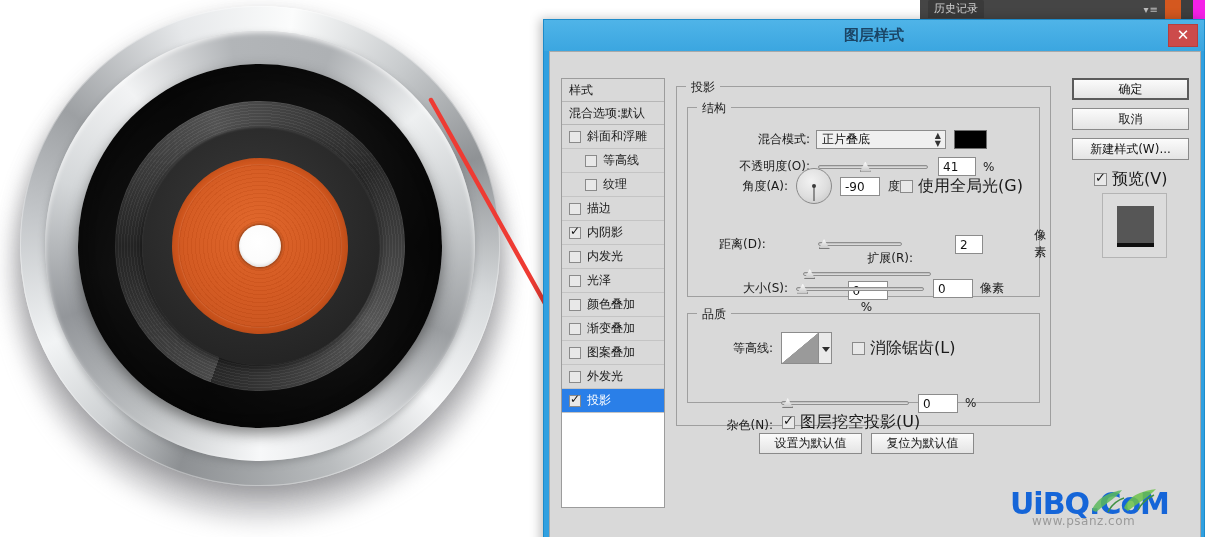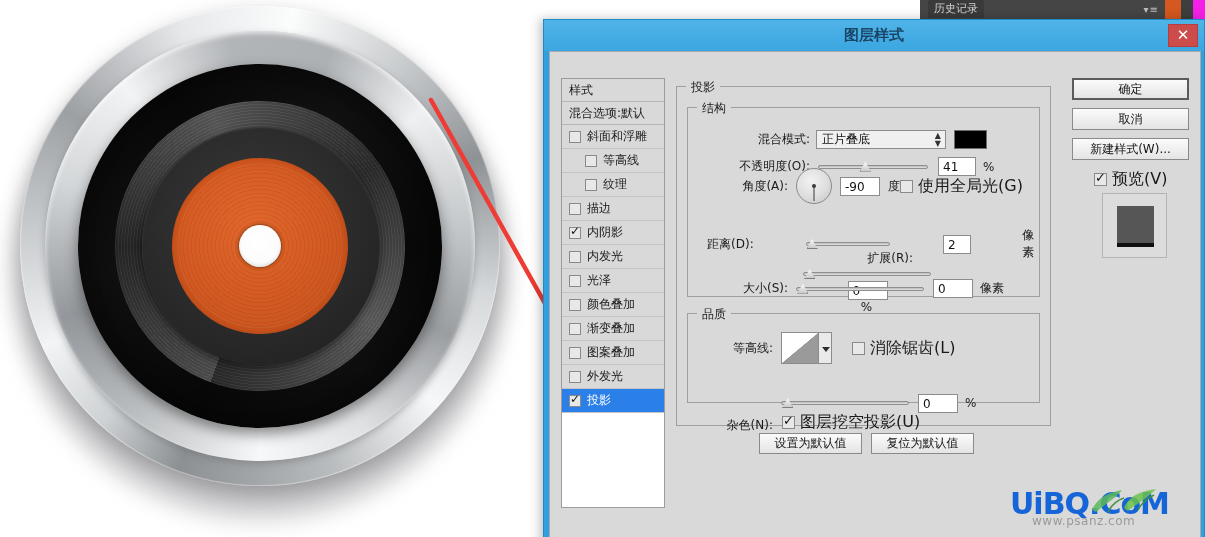--- a/index.html
+++ b/index.html
@@ -432,21 +432,21 @@
                 <span class="knob"></span>
               </span>
               <span class="numbox" style="width:40px; margin-left:8px;">-90</span>
               <span class="unit" style="margin-left:8px;">度</span>
               <span class="chk" style="">
                 <span class="box"></span>
                 <span class="txt">使用全局光(G)</span>
               </span>
             </div>
 
-            <div class="field-row" style="left:0px; top:119px; width:350px;gap:44px;">
+            <div class="field-row" style="left:12px; top:119px; width:350px;gap:44px;">
               <span class="f-label" style="width:100px;">距离(D):</span>
               <span class="slider" style="width:128px; margin-left:8px;">
                 <span class="track"></span>
                 <span class="thumb" style="left:1%;"></span>
               </span>
               <span class="numbox" style="width:40px; margin-left:9px;">2</span>
               <span class="unit" style="margin-left:7px;">像素</span>
             </div>
 
             <div class="field-row" style="left:0px; top:142px; width:350px;flex-direction:column;">

